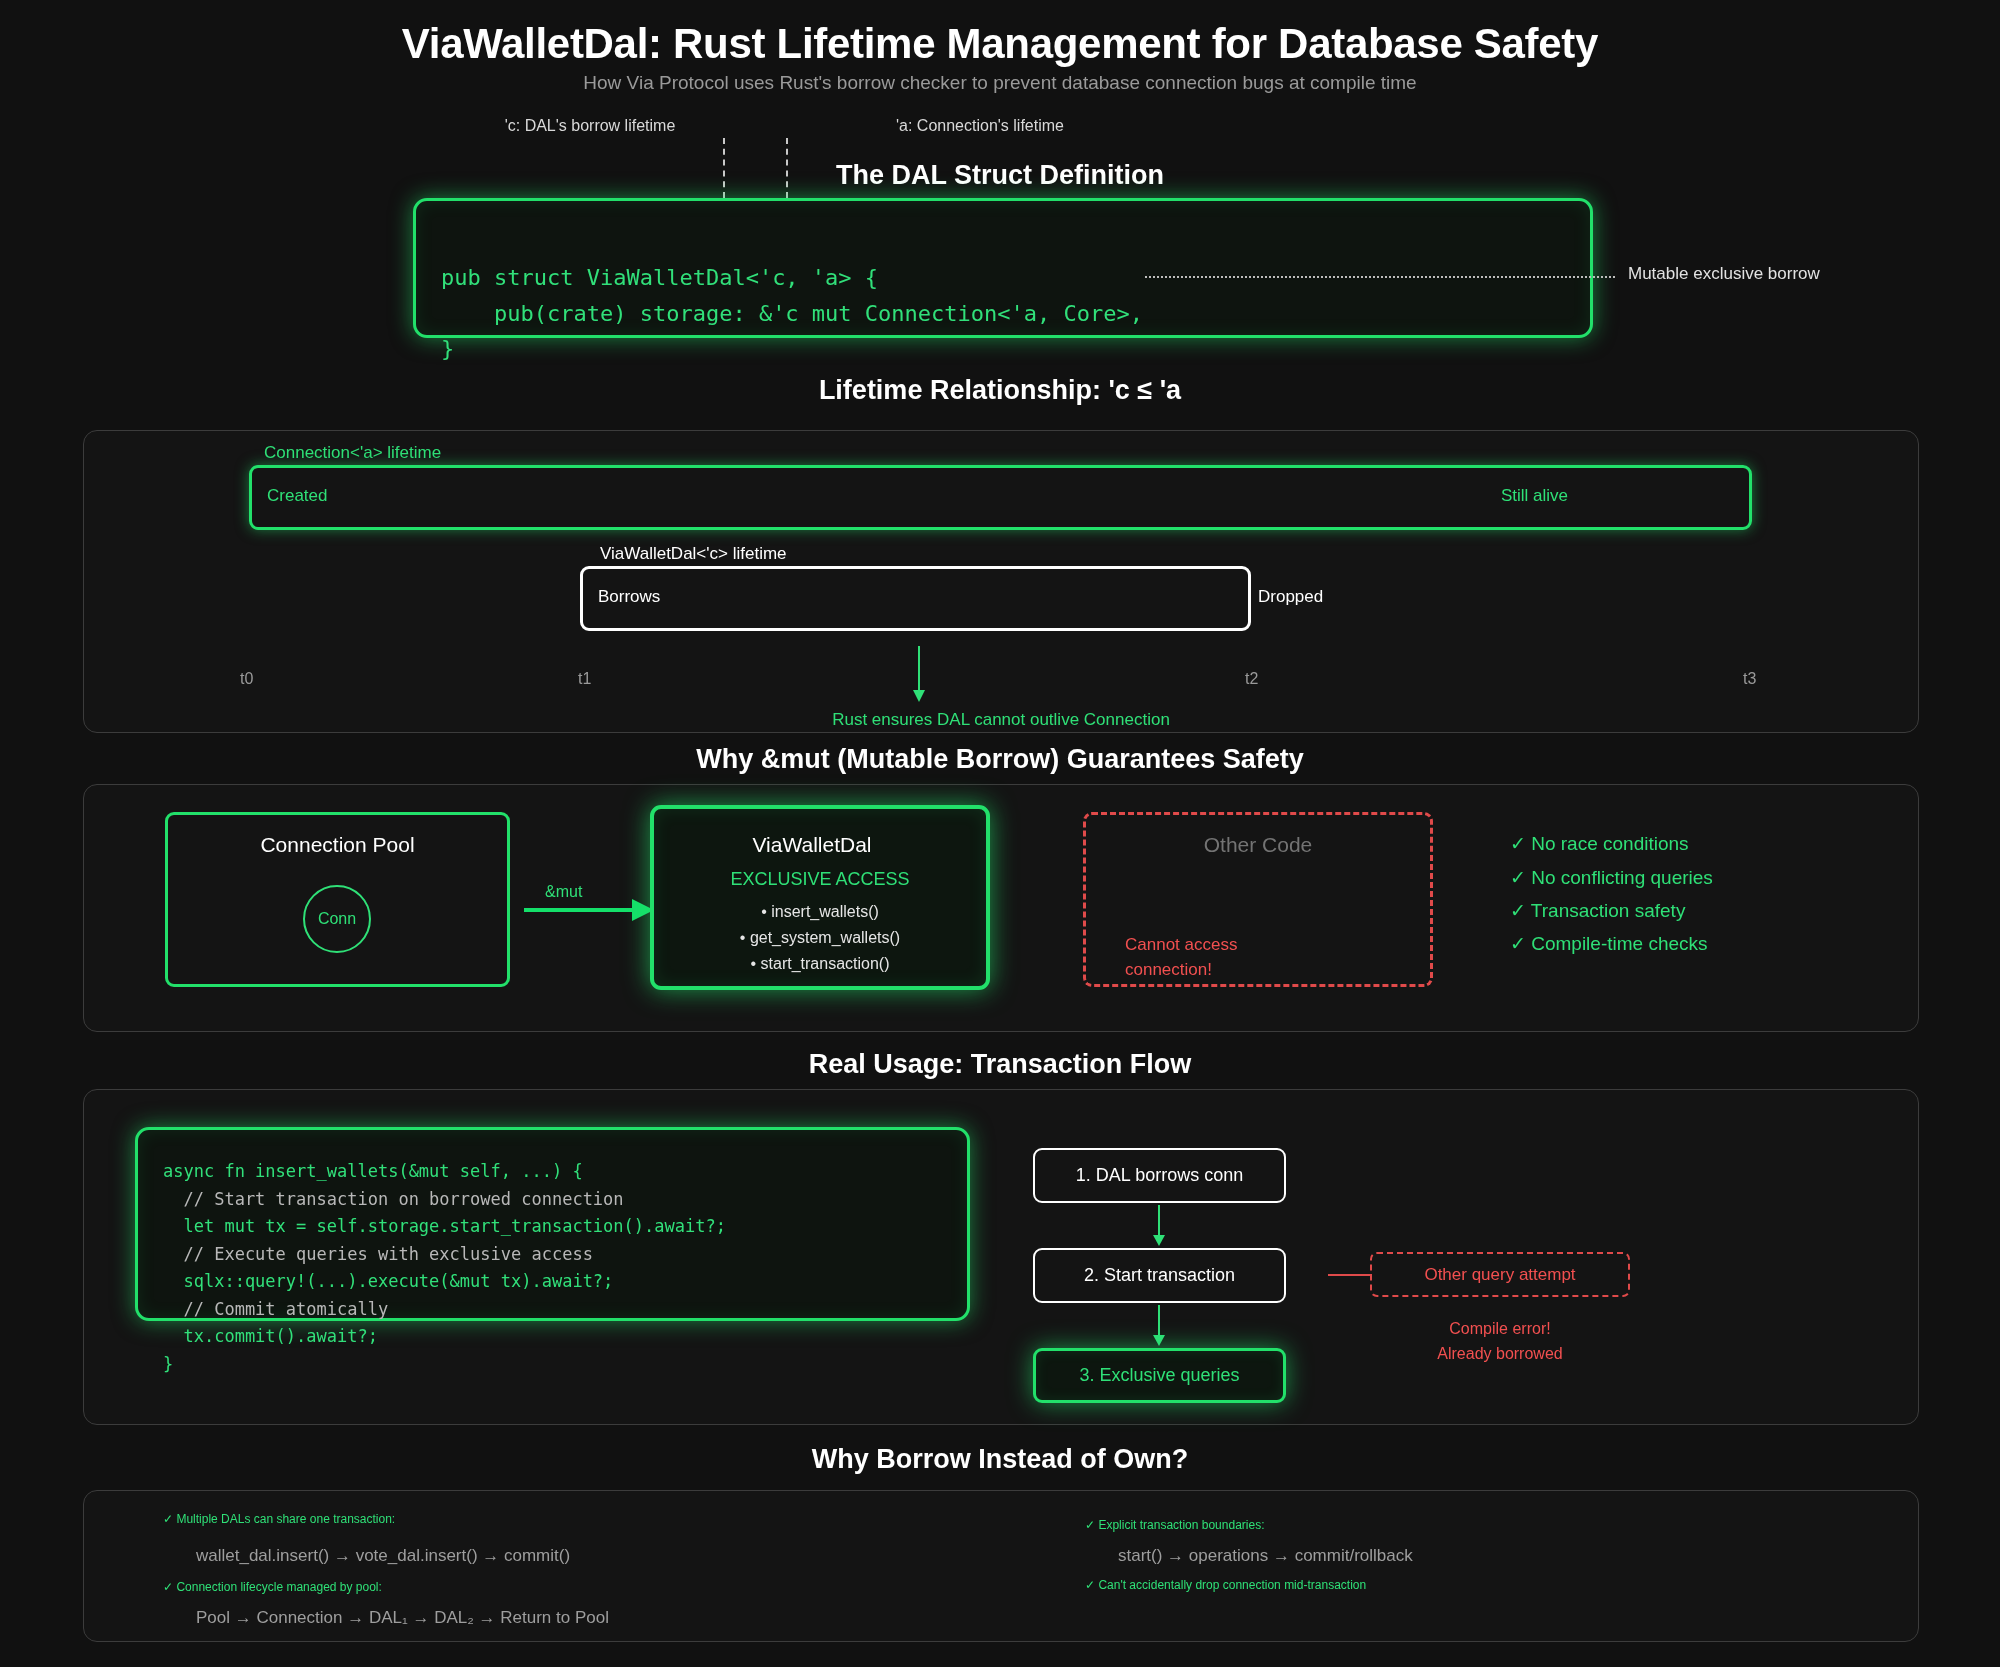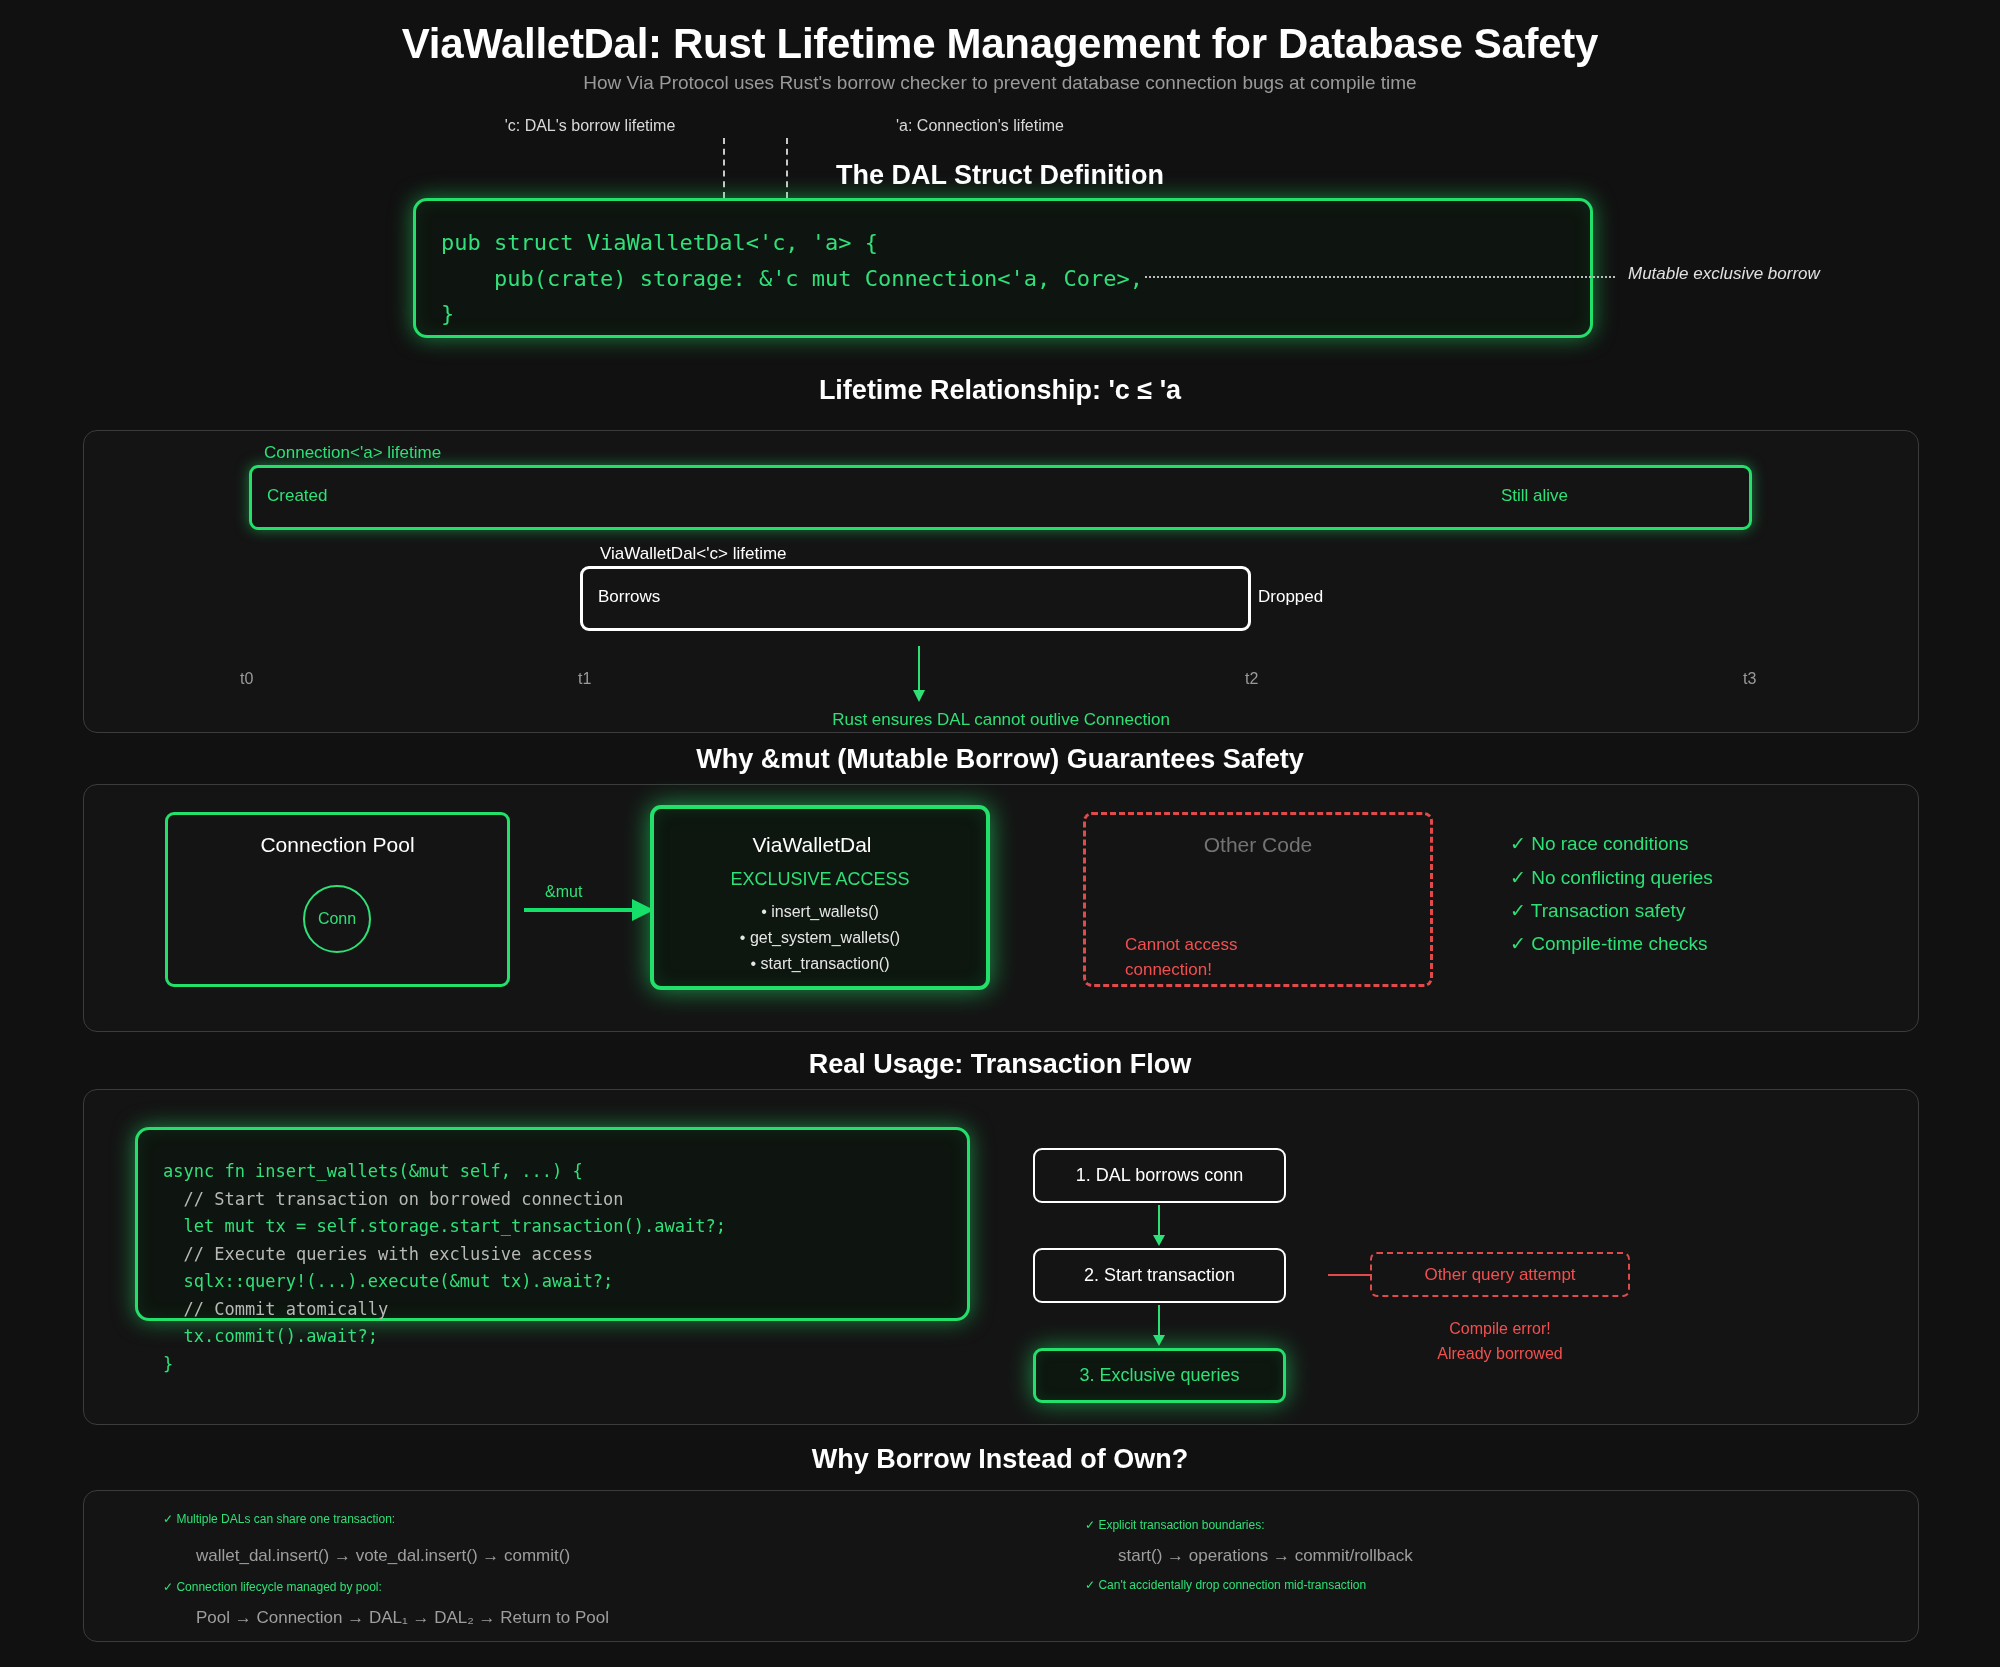--- a/index.html
+++ b/index.html
@@ -62,32 +62,32 @@
   }
   .codebox-struct { top: 198px; left: 413px; width: 1180px; height: 140px; }
   .codebox-usage  { top: 1127px; left: 135px; width: 835px; height: 194px; }
 
   pre.code {
     font-family: "DejaVu Sans Mono", "Liberation Mono", monospace;
     white-space: pre;
     color: #31e07a;
     line-height: 1.62;
   }
-  .codebox-struct pre.code { font-size: 22px; padding: 24px 16px 0 25px; }
+  .codebox-struct pre.code { font-size: 22px; padding: 24px 16px 0 25px; margin-top: 35px; }
   .codebox-usage  pre.code { font-size: 17px; padding: 28px 0 0 25px; }
   .cmt { color: #b8b8b8; }
 
   
   .dotted-h {
     position: absolute; top: 276px; left: 1145px; width: 470px;
     border-top: 2px dotted #bdbdbd; height: 0;
   }
   .anno-mut {
     position: absolute; top: 264px; left: 1628px;
-    font-size: 17px; color: #e2e2e2; white-space: nowrap; font-style: italic;
+    font-size: 17px; color: #e2e2e2; white-space: nowrap;
   }
 
   
   .panel {
     position: absolute;
     border: 1px solid #3c3c3c;
     border-radius: 14px;
     background: #141414;
   }
   .panel-lifetime { top: 430px; left: 83px; width: 1836px; height: 303px; }

